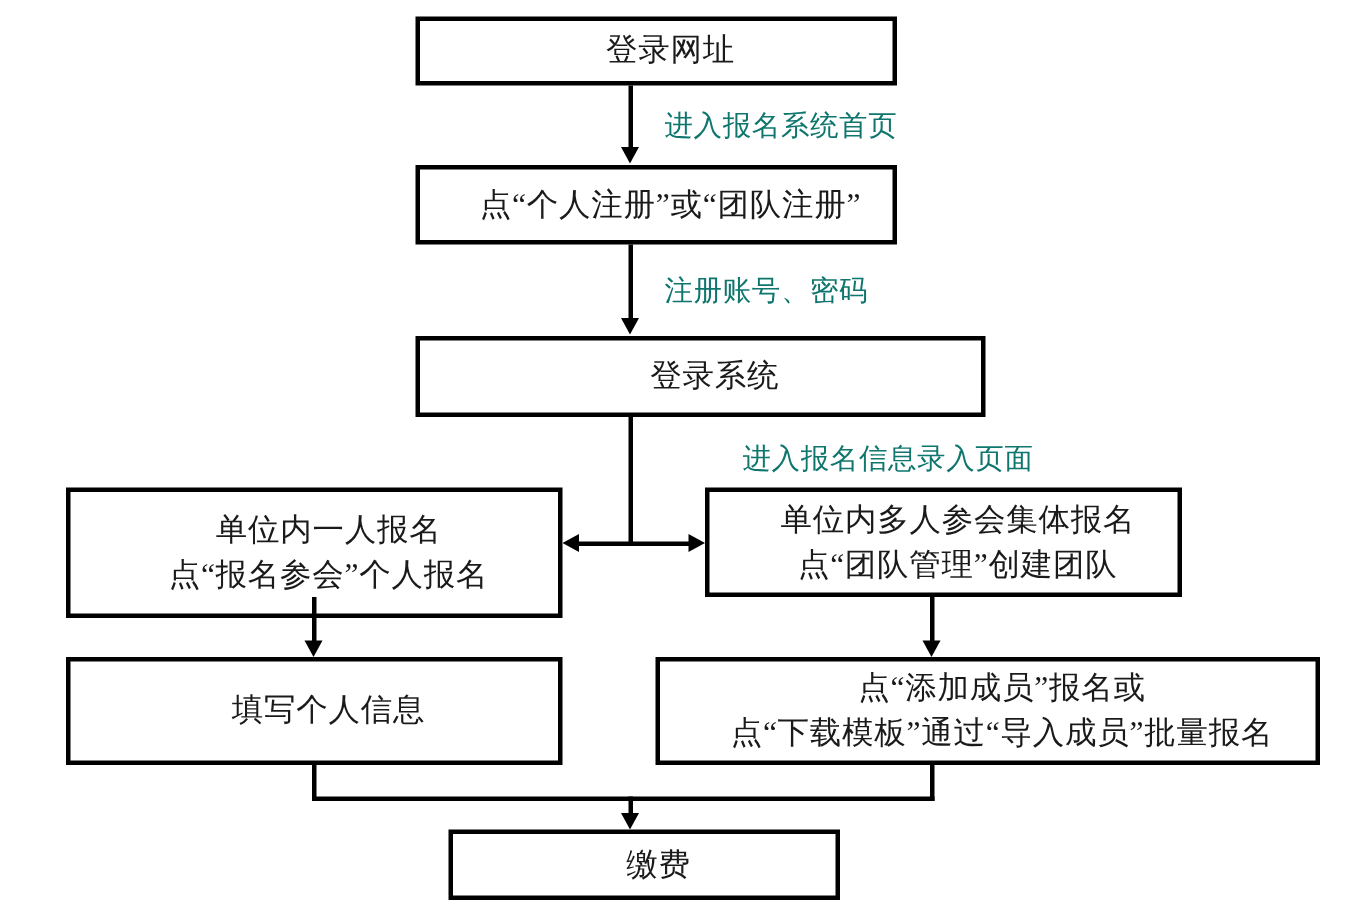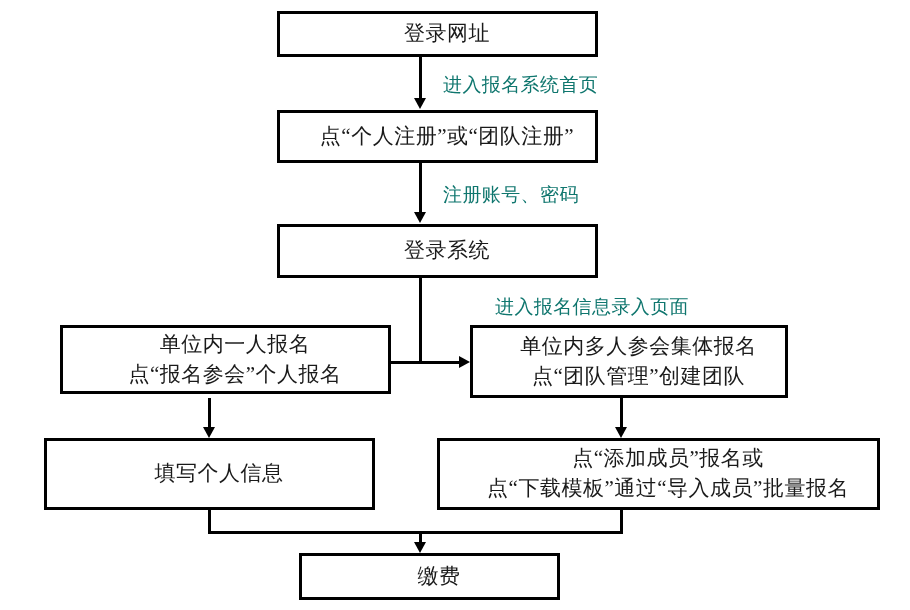--- a/index.html
+++ b/index.html
@@ -100,33 +100,33 @@
   <div class="edge-label" style="left:443px; top:74px;">进入报名系统首页</div>
 
   <div class="node" style="left:277px; top:110px; width:321px; height:53px;">
     <span>点“个人注册”或“团队注册”</span>
   </div>
 
   <div class="vline" style="left:419px; top:163px; height:50px;"></div>
   <div class="arrow-down" style="left:414px; top:212px;"></div>
   <div class="edge-label" style="left:443px; top:184px;">注册账号、密码</div>
 
-  <div class="node" style="left:277px; top:224px; width:321px; height:54px;">
+  <div class="node" style="left:277px; top:224px; width:380px; height:54px;">
     <span>登录系统</span>
   </div>
 
   <div class="vline" style="left:419px; top:278px; height:85px;"></div>
 
   <div class="hline" style="left:381px; top:361px; width:83px;"></div>
   <div class="arrow-left" style="left:375px; top:356px;"></div>
   <div class="arrow-right" style="left:459px; top:356px;"></div>
 
   <div class="edge-label" style="left:495px; top:296px;">进入报名信息录入页面</div>
 
-  <div class="node" style="left:44px; top:325px; width:331px; height:69px;margin-left:16px;">
+  <div class="node" style="left:44px; top:325px; width:331px; height:87px;">
     <span>单位内一人报名</span>
     <span class="line2">点“报名参会”个人报名</span>
   </div>
 
   <div class="node" style="left:470px; top:325px; width:318px; height:73px;">
     <span>单位内多人参会集体报名</span>
     <span class="line2">点“团队管理”创建团队</span>
   </div>
 
   <div class="vline" style="left:208px; top:398px; height:30px;"></div>

